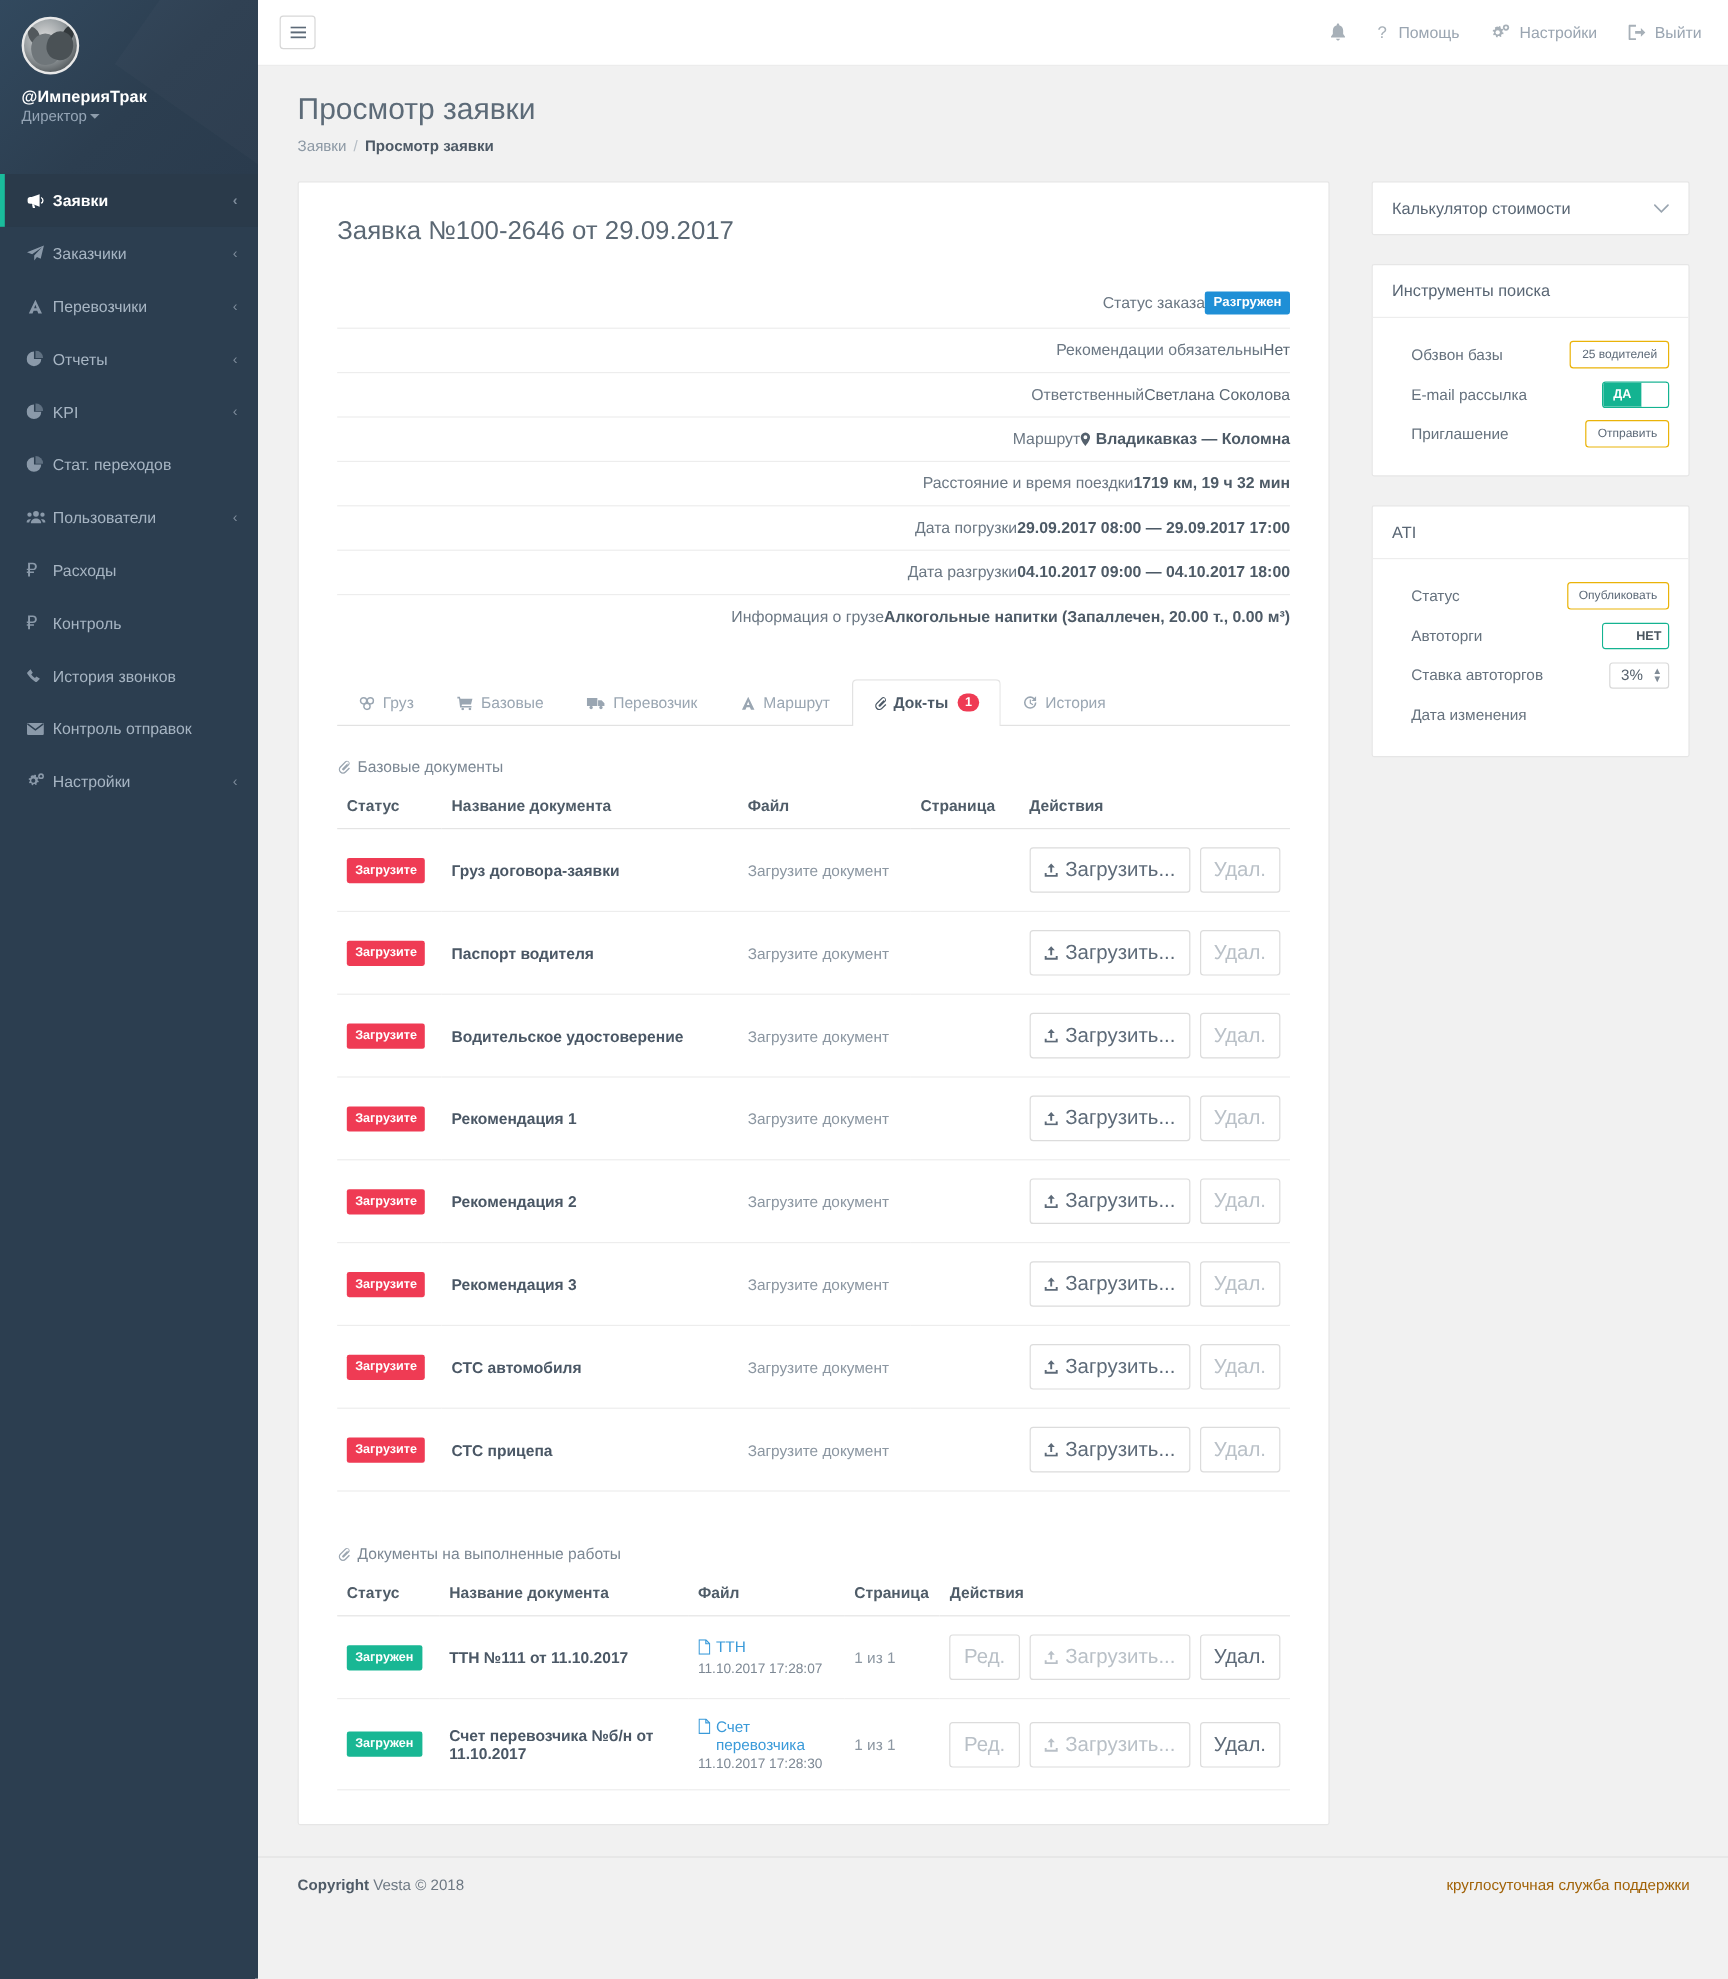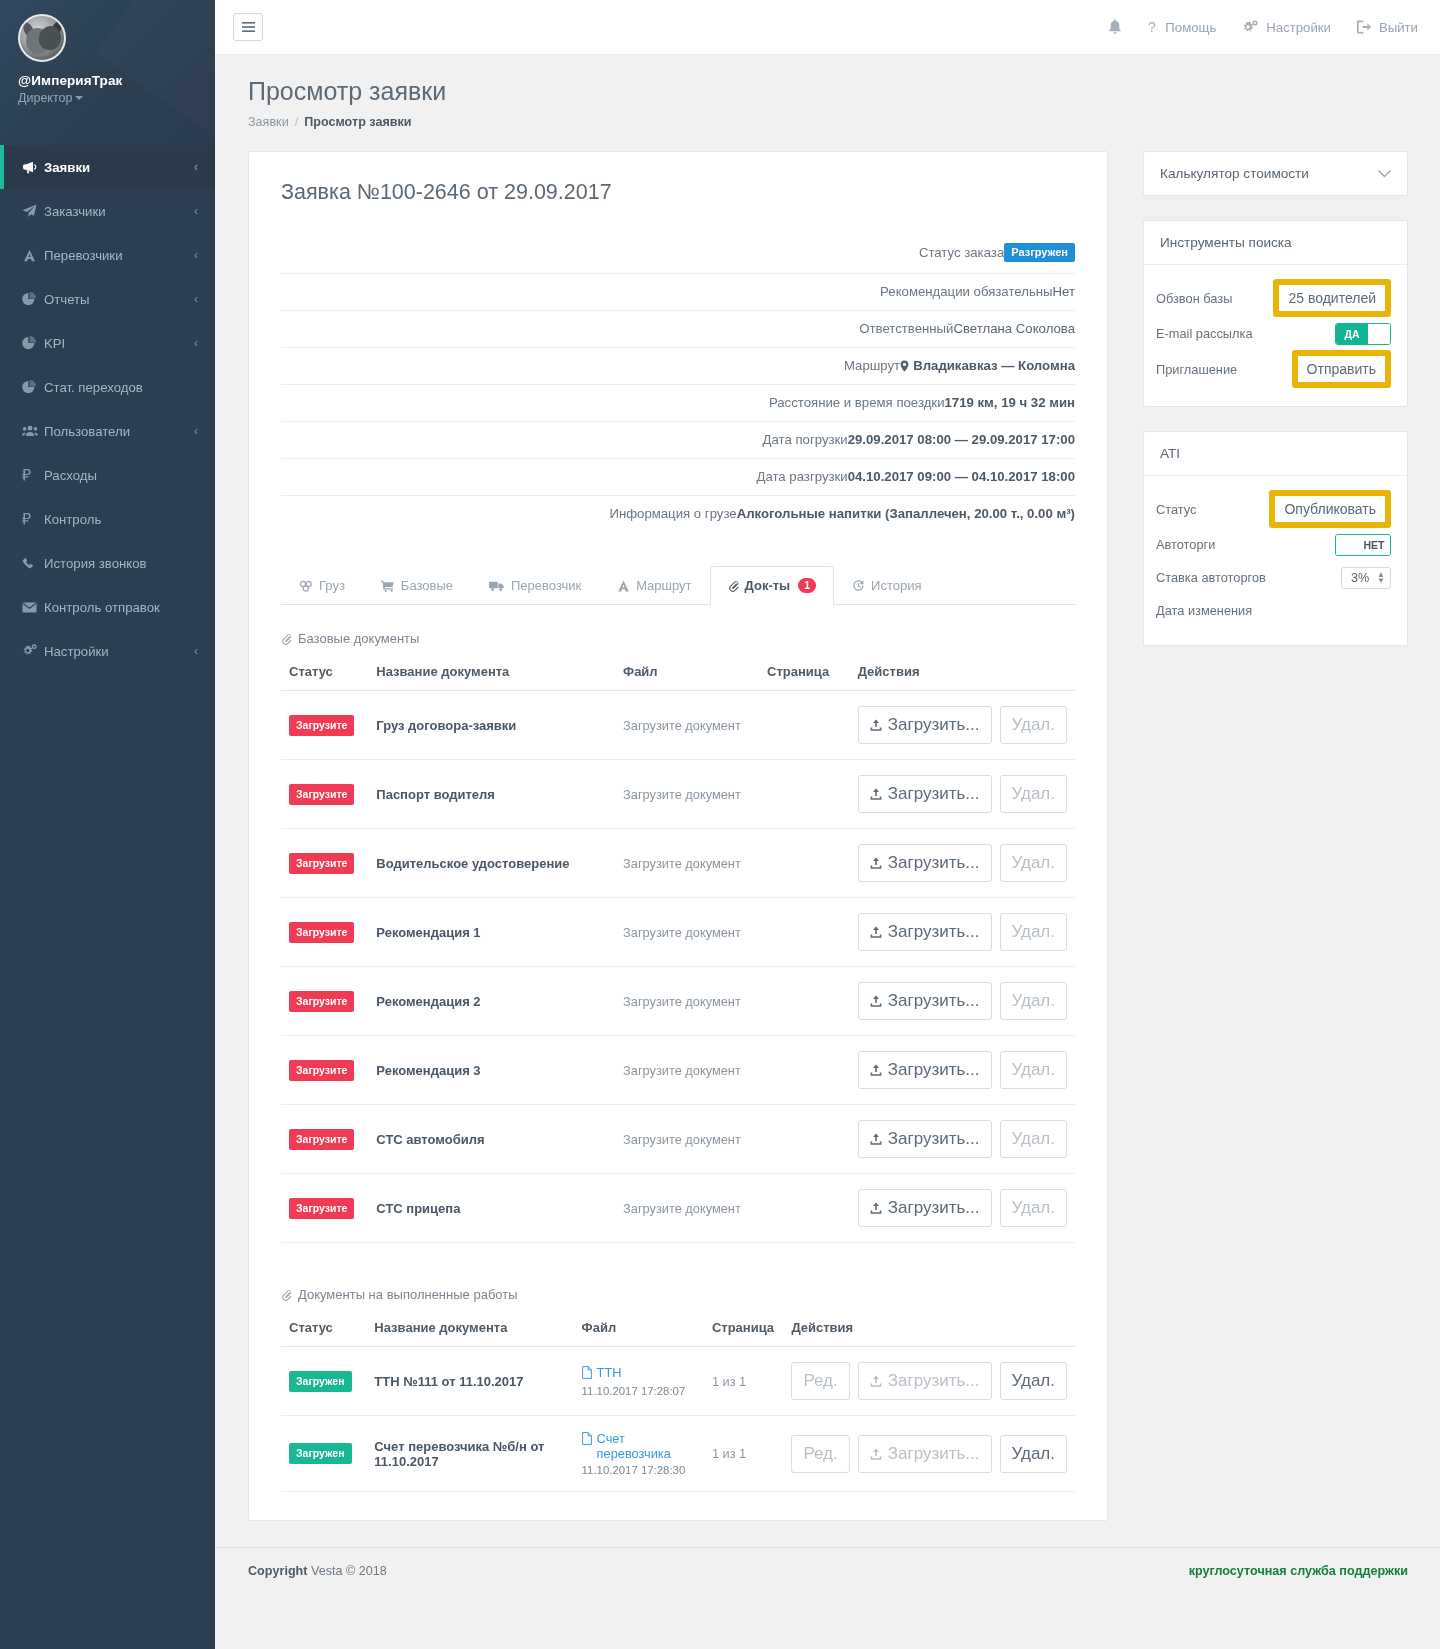--- a/index.html
+++ b/index.html
@@ -131,41 +131,41 @@
   }
   .btn.dis { color:#b9c0c7; cursor:default; }
 
   
   .panel { background:#fff; border:1px solid #e6e6e6; border-radius:2px; margin-bottom:24px; }
   .panel-head {
     display:flex; align-items:center; justify-content:space-between;
     padding: 14px 16px; font-size:13.6px; color:#596674; border-bottom:1px solid #ededed;
   }
   .panel-head.noborder { border-bottom:none; }
-  .panel-body { padding: 14px 16px 18px 12px; }
+  .panel-body { padding: 14px 16px 18px 32px; }
   .prow { display:flex; align-items:center; justify-content:space-between; min-height:33px; }
   .prow .pk { font-size:12.8px; color:#66727e; }
-  .pbtn { border:6px solid #eab308; background:#fff; border-radius:3px; font-size:14px; color:#5d6a78; padding:5px 9px; cursor:pointer; font-family:"Liberation Sans",sans-serif; }
+  .pbtn { border:1px solid #eab308; background:#fff; border-radius:3px; font-size:10px; color:#5d6a78; padding:5px 9px; cursor:pointer; font-family:"Liberation Sans",sans-serif; }
   .toggle { display:inline-flex; width:56px; height:22px; border-radius:3px; overflow:hidden; border:1px solid #14b391; cursor:pointer; }
   .toggle .on { background:#14b391; color:#fff; font-size:10.5px; font-weight:bold; display:flex; align-items:center; justify-content:center; flex:1 1 auto; }
   .toggle .knob { background:#fff; width:22px; }
   .toggle.off { border-color:#14b391; }
   .toggle.off .knob { order:0; background:#fff; width:22px; }
   .toggle.off .on { order:1; background:#fff; color:#49555f; }
   .spinner { display:inline-flex; align-items:center; border:1px solid #d9d9d9; border-radius:3px; background:#fff; padding:3px 5px 3px 9px; font-size:12.6px; color:#55616d; gap:8px;}
   .spinner .arrows { display:flex; flex-direction:column; line-height:6px; color:#808b96; font-size:8px; }
   .chev { color:#9aa5b0; font-size:13px; }
 
   .footer {
     margin-top: 26px; border-top:1px solid #e0e0e0; background:#f1f1f1;
     padding: 16px 32px 20px 33px; display:flex; align-items:center; justify-content:space-between;
   }
   .footer .left { font-size:12.6px; color:#6d7883; }
   .footer .left b { color:#4f5b67; }
-  .footer .right { font-size:12.6px; color:#15803d; font-weight:bold; }
+  .footer .right { font-size:12.6px; color:#a16207; font-weight:normal; }
 
   svg { display:block; }
 </style>
 </head>
 <body>
 
 <div class="app">
 
   <aside class="sidebar">
     <div class="sidebar-top">

